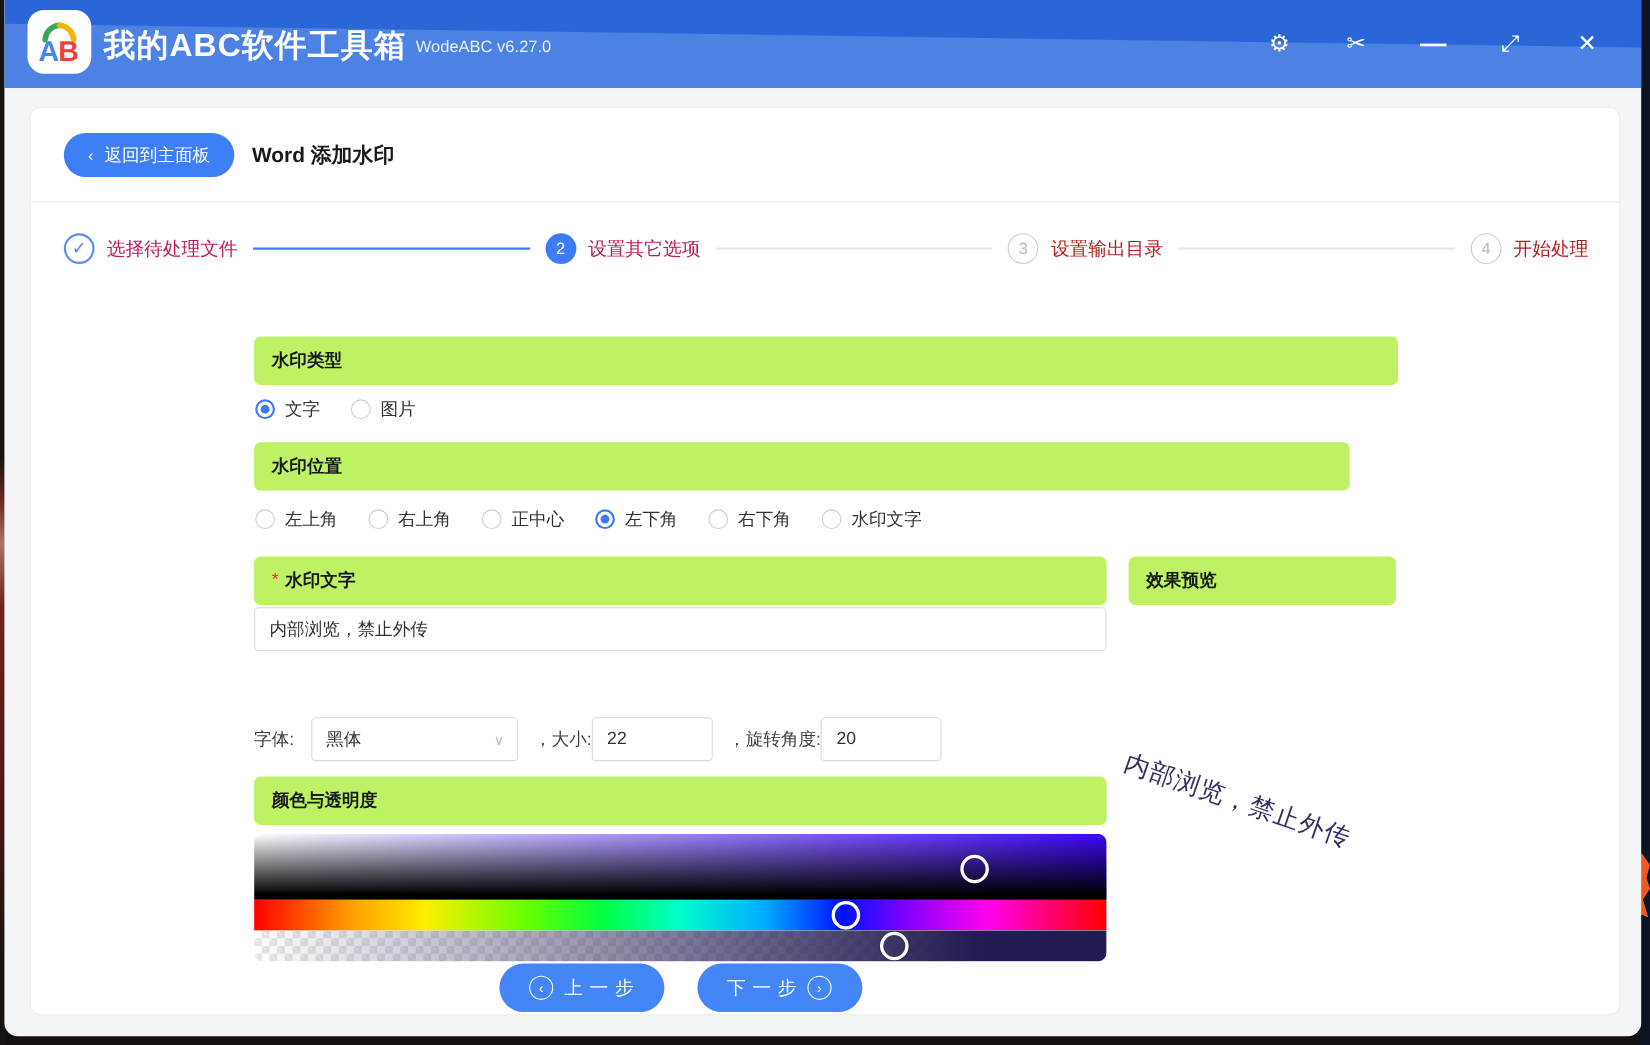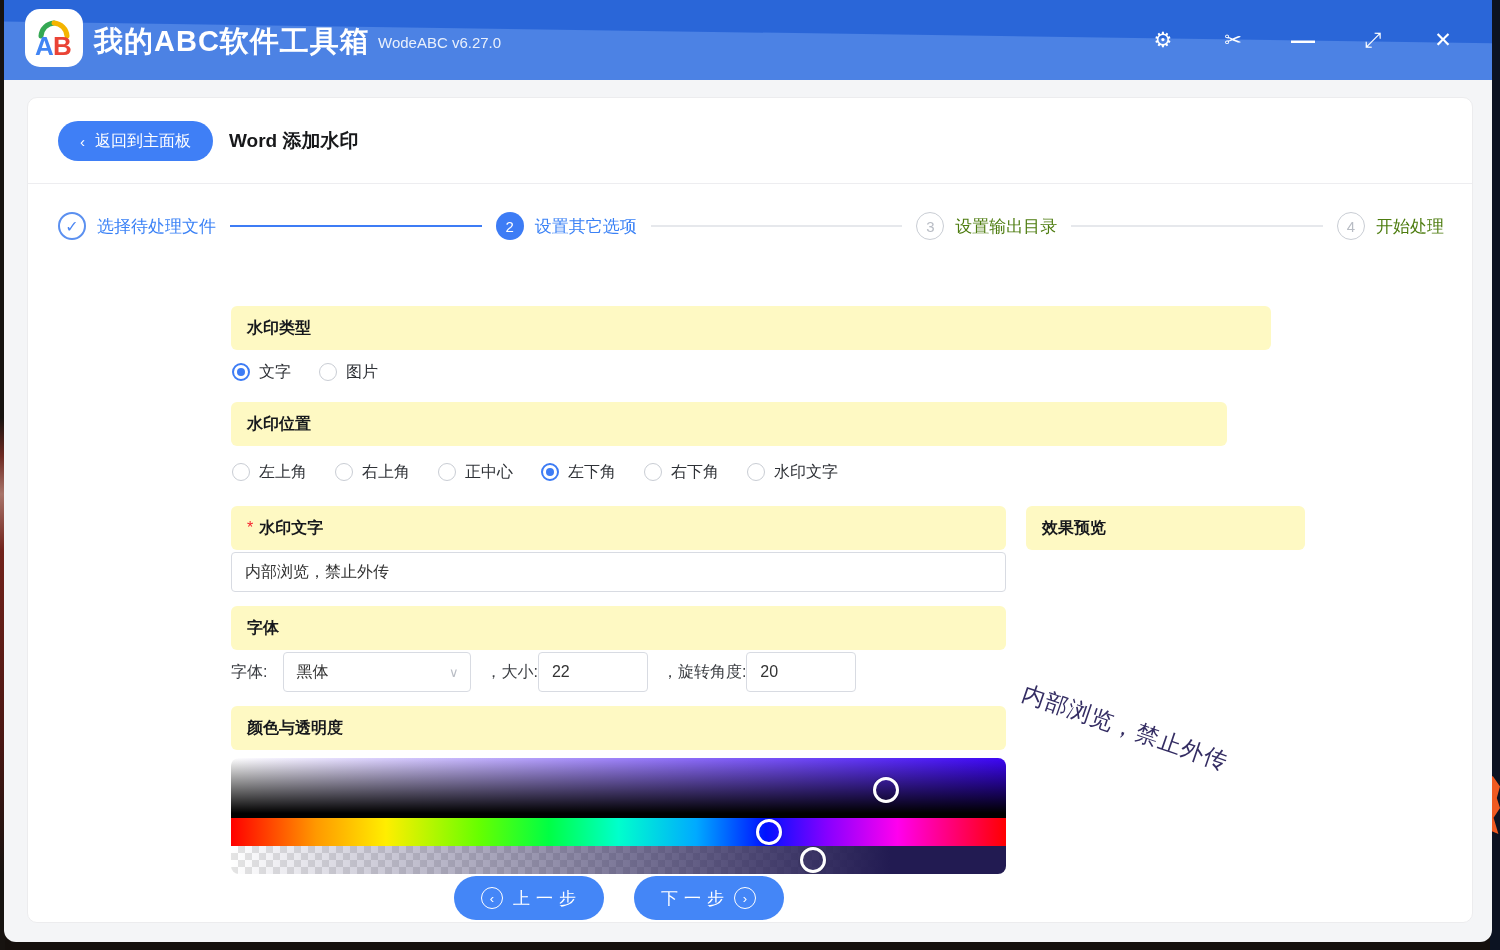--- a/index.html
+++ b/index.html
@@ -46,29 +46,29 @@
 
   
   .stepper { position:absolute; left:30px; right:28px; top:108px; height:40px;
     display:flex; align-items:center; }
   .step { display:flex; align-items:center; gap:11px; }
   .step-circle { width:28px; height:28px; border-radius:50%; display:flex; align-items:center;
     justify-content:center; font-size:15px; flex:0 0 auto; }
   .step-circle.done { border:2px solid #5b90f0; color:#4c86f2; font-size:16px; }
   .step-circle.active { background:#3d7cf5; color:#fff; }
   .step-circle.todo { border:1px solid #c9cdd4; color:#b8bcc4; }
-  .step-label { font-size:17px; color:#3b82f6; white-space:nowrap; }
-  .step-label.dim { color:#4d7c0f; }
+  .step-label { font-size:17px; color:#be185d; white-space:nowrap; }
+  .step-label.dim { color:#b91c1c; }
   .connector { flex:1; height:2px; margin:0 14px; }
   .connector.blue { background:#3d7cf5; }
   .connector.gray { background:#e6e8ec; height:1.6px; }
 
   
   .form-area { position:absolute; left:203px; top:208px; width:1040px; height:618px; }
-  .sec-head { position:absolute; height:44px; background:#fef9c3; border-radius:6px;
+  .sec-head { position:absolute; height:44px; background:#bef264; border-radius:6px;
     display:flex; align-items:center; padding:0 16px; font-size:16px; font-weight:bold; color:#16181c; }
   .req { color:#f5222d; margin-right:6px; font-weight:normal; }
 
   .radio-row { position:absolute; display:flex; align-items:center; gap:28px; height:28px; }
   .radio-opt { display:flex; align-items:center; gap:9px; cursor:pointer;justify-content:center; }
   .radio-dot { width:18px; height:18px; border-radius:50%; border:1px solid #c9cdd4; background:#fff; flex:0 0 auto; }
   .radio-opt.sel .radio-dot { border:2px solid #3d7cf5; display:flex; align-items:center; justify-content:center; }
   .radio-opt.sel .radio-dot::after { content:""; width:8px; height:8px; border-radius:50%; background:#3d7cf5; }
   .radio-label { font-size:16px; color:#2f3237; }
 
@@ -97,21 +97,21 @@
     background-image:
       linear-gradient(45deg,#e4e4e4 25%,transparent 25%,transparent 75%,#e4e4e4 75%),
       linear-gradient(45deg,#e4e4e4 25%,#ffffff 25%,#ffffff 75%,#e4e4e4 75%);
     background-size:14px 14px; background-position:0 0,7px 7px; }
   .alpha-overlay { position:absolute; inset:0;
     background:linear-gradient(to right, rgba(34,27,82,0), rgba(34,27,82,1) 85%); }
   .handle { position:absolute; width:26px; height:26px; border:3px solid #fff; border-radius:50%;
     box-shadow:0 0 2px rgba(0,0,0,.35); cursor:pointer; z-index:3; }
 
   
-  .preview-head { left:795px; width:279px; }
+  .preview-head { left:795px; width:243px; }
   .preview-watermark { position:absolute; left:797px; top:372px; width:280px;
     font-size:23px; color:#342d63; white-space:nowrap;
     transform:rotate(19deg); transform-origin:left top; letter-spacing:1px; }
 
   
   .footer-btns { position:absolute; top:570px; left:0; width:775px; display:flex;
     justify-content:center; gap:30px; }
   .nav-btn { height:44px; min-width:150px; border:none; border-radius:22px; background:#4486f7;
     color:#fff; font-size:17px; display:flex; align-items:center; justify-content:center; gap:10px;
     cursor:pointer; padding:0 24px; font-family:"Liberation Sans",sans-serif; }
@@ -232,23 +232,20 @@
         <span class="req">*</span>
         <span>水印文字</span>
       </div>
       <input class="text-input" style="top: 246px; left: 0px; width: 775px;" value="内部浏览，禁止外传">
 
       <div class="sec-head preview-head" style="top:200px;">
         <span>效果预览</span>
       </div>
       <div class="preview-watermark">内部浏览，禁止外传</div>
 
-      <div class="sec-head" style="top:300px; left:0; width:775px;">
-        <span>字体</span>
-      </div>
       <div class="font-row" style="top:346px; left:0;">
         <span class="inline-label">字体:</span>
         <span class="select-box">
           <span class="select-value">黑体</span>
           <span class="select-arrow">∨</span>
         </span>
         <span class="inline-label">，大小:</span>
         <input class="num-input" value="22" style="">
         <span class="inline-label">，旋转角度:</span>
         <input class="num-input" value="20" style="">

